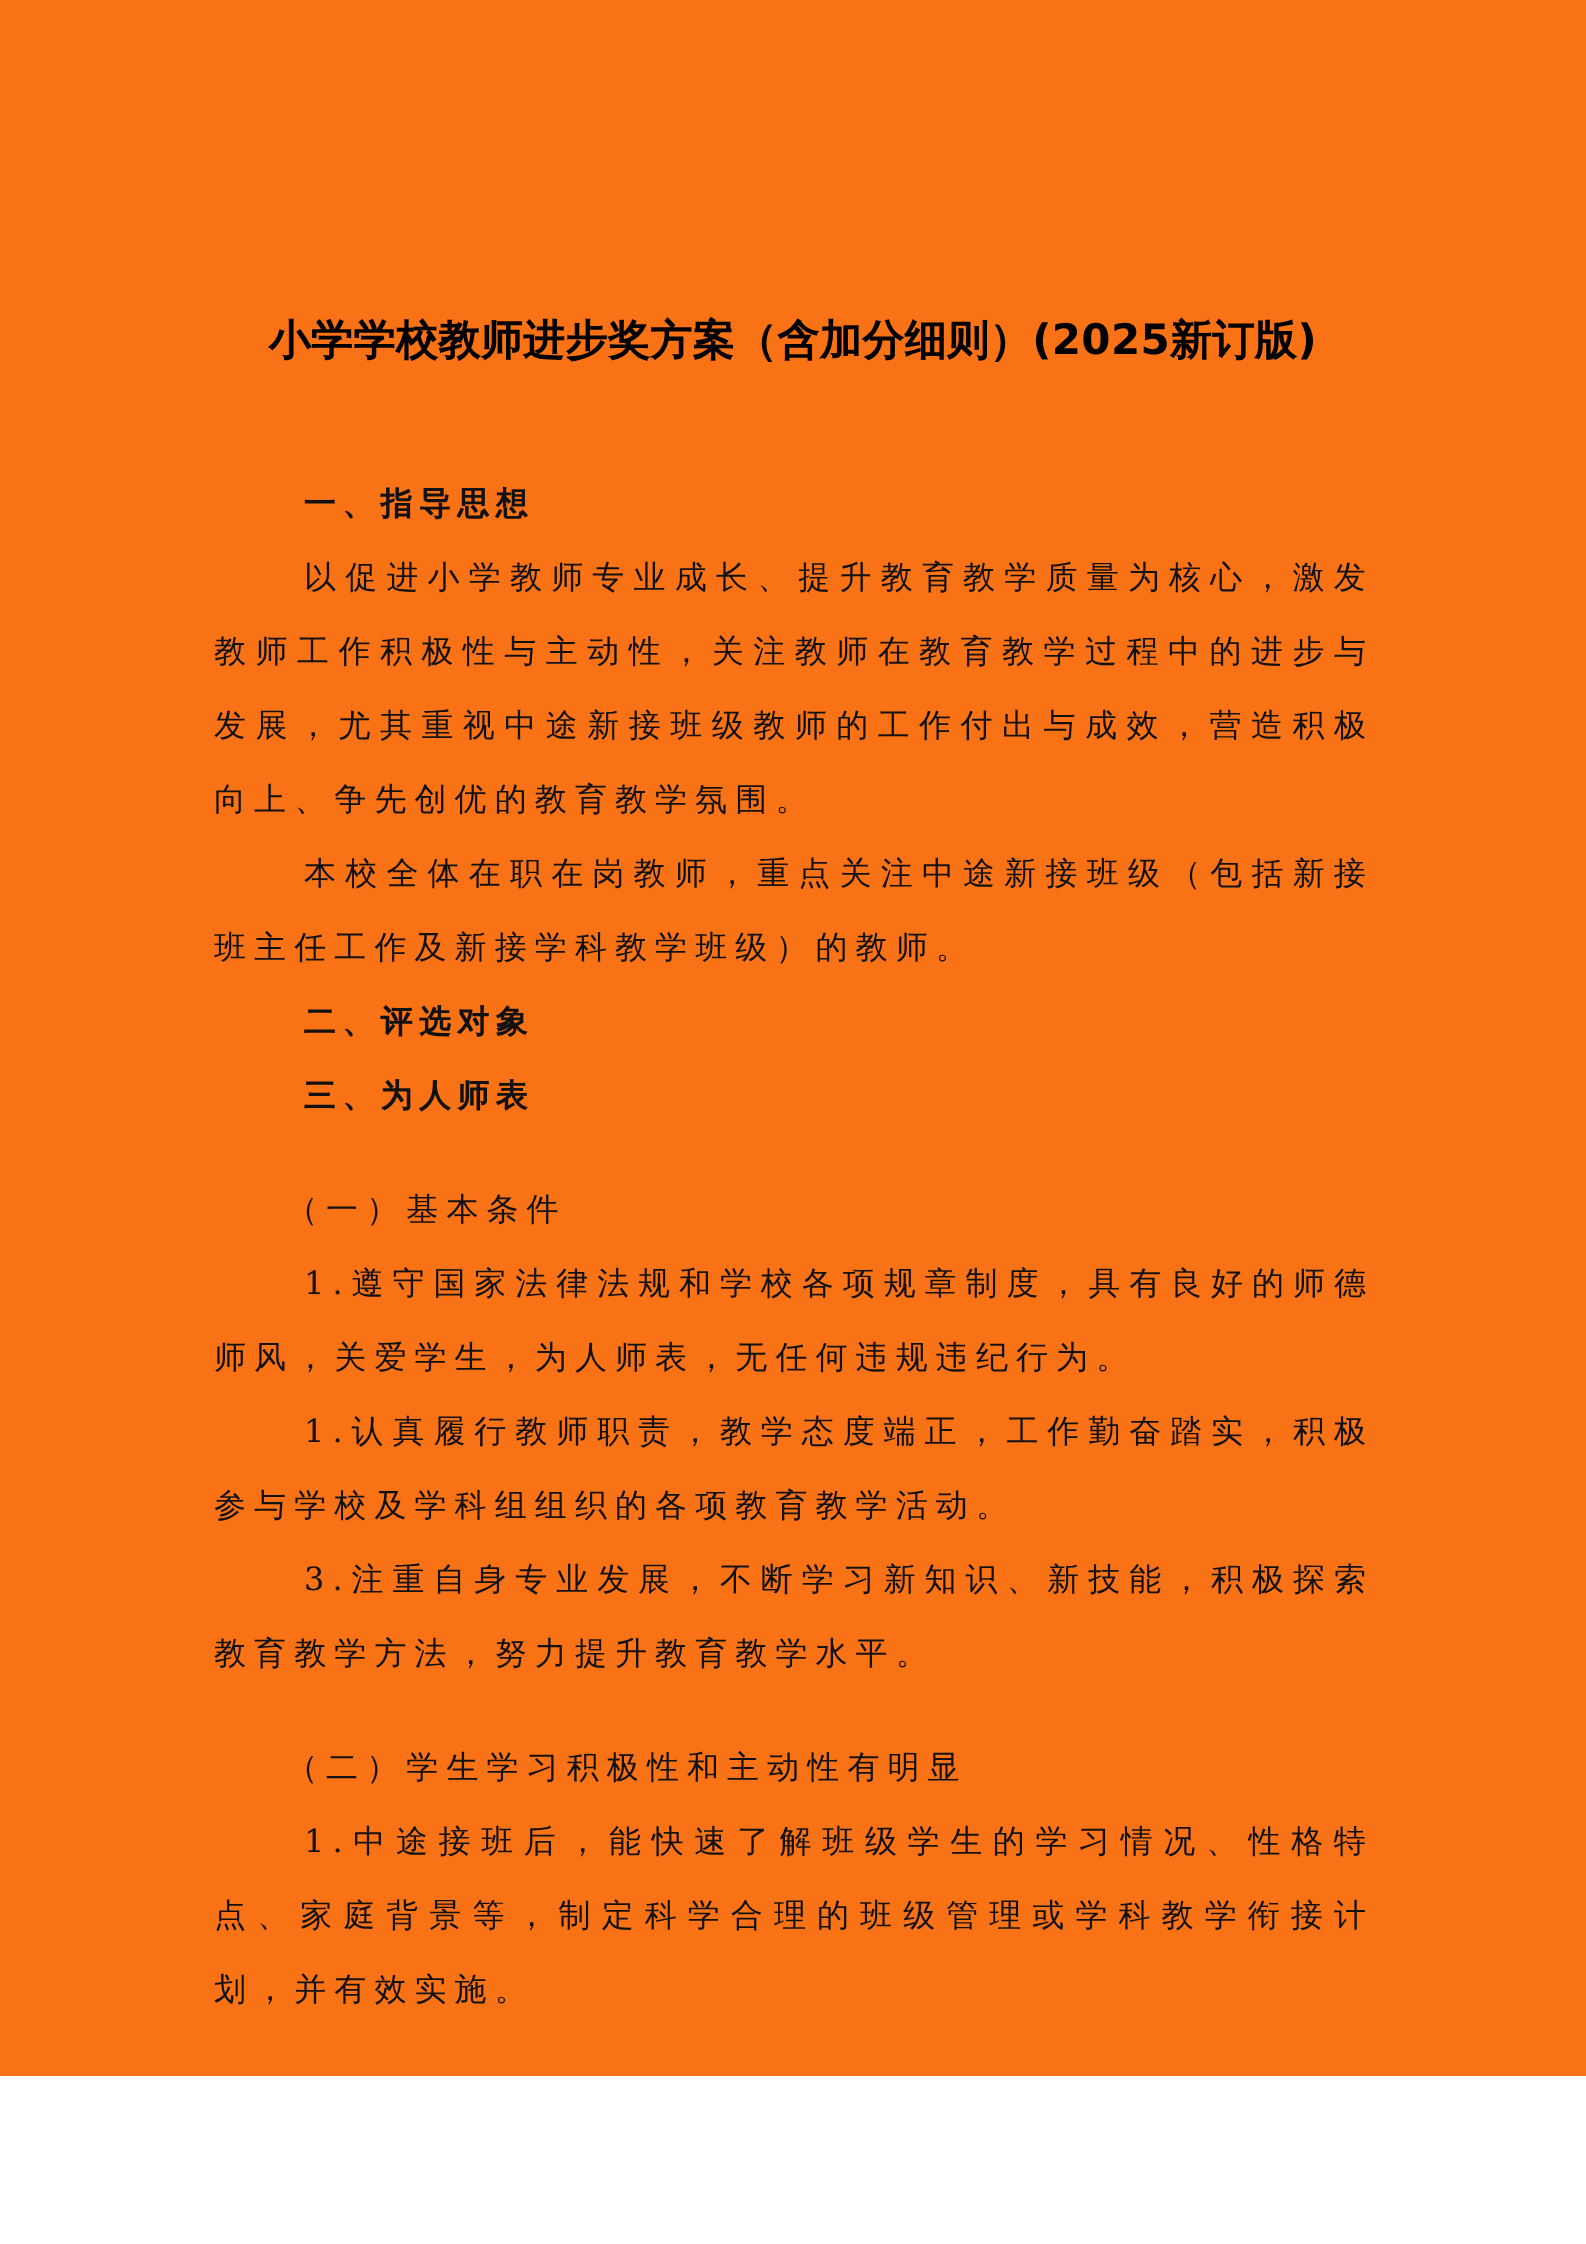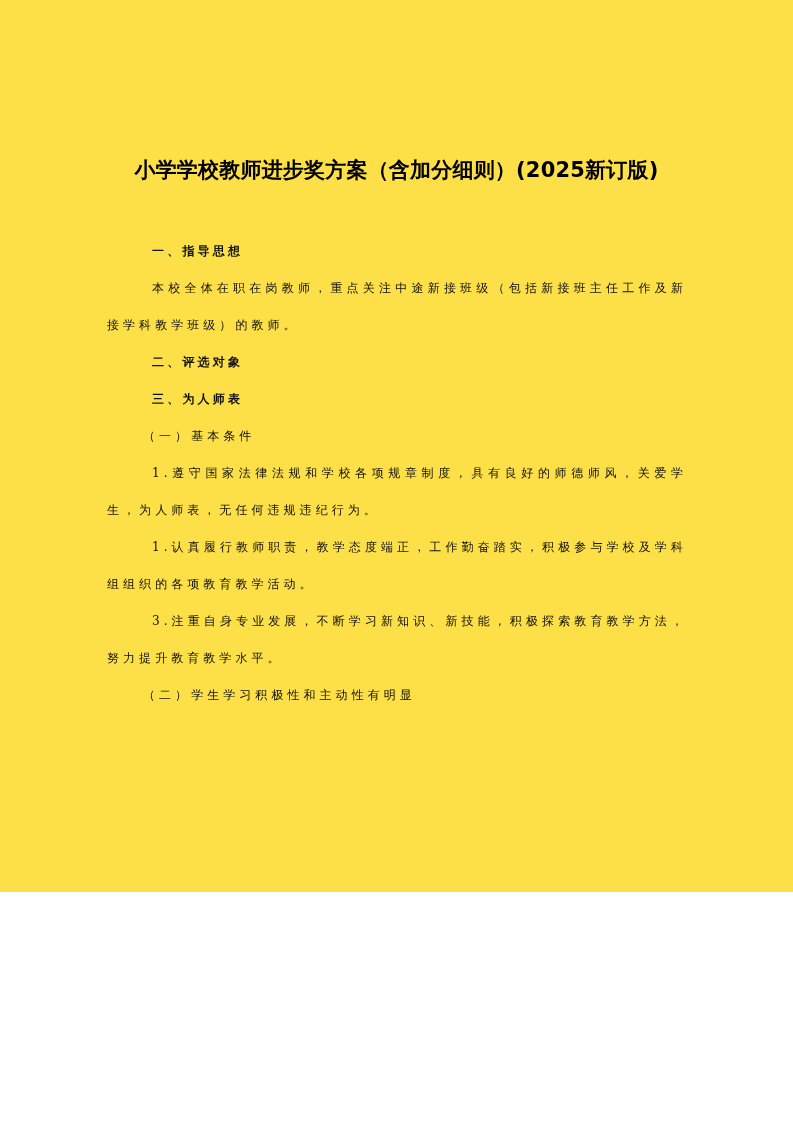--- a/index.html
+++ b/index.html
@@ -1,42 +1,44 @@
 <!DOCTYPE html>
 <html><head>
 <meta charset="utf-8">
 <style>
   html, body { margin: 0; padding: 0; background: #ffffff; }
   body { width: 793px; height: 1122px; position: relative; overflow: hidden;
          font-family: "DejaVu Serif", "Liberation Serif", serif; color: #111; }
-  .page { position: absolute; left: 0; top: 0; width: 793px; height: 892px; background: #fde047; }
+  .page { position: absolute; left: 0; top: 0; width: 793px; height: 1038px; background: #f97316; }
   .title { position: absolute; top: 156px; left: 0; width: 793px; text-align: center;
            font-family: "DejaVu Sans", "Liberation Sans", sans-serif;
            font-weight: bold; font-size: 21px; letter-spacing: 0.2px; color: #000; }
   .body { position: absolute; left: 107px; top: 233px; width: 580px; }
-  .p { font-size: 12px; line-height: 37px; letter-spacing: 4.05px; text-align: justify;
+  .p { font-size: 16px; line-height: 37px; letter-spacing: 4.05px; text-align: justify;
        text-align-last: left; margin: 0; word-break: break-all; }
   .indent { text-indent: 45px; }
   .h1 { font-family: "DejaVu Sans", "Liberation Sans", sans-serif; font-weight: bold;
         letter-spacing: 3.2px; }
-  .h2 { text-indent: 36px; }
+  .h2 { text-indent: 36px; margin-top: 20px; }
 </style>
 </head>
 <body>
 
 <div class="page">
   <div class="title">小学学校教师进步奖方案（含加分细则）(2025新订版)</div>
 
   <div class="body">
     <p class="p h1 indent">一、指导思想</p>
+    <p class="p indent">以促进小学教师专业成长、提升教育教学质量为核心，激发教师工作积极性与主动性，关注教师在教育教学过程中的进步与发展，尤其重视中途新接班级教师的工作付出与成效，营造积极向上、争先创优的教育教学氛围。</p>
 
     <p class="p indent">本校全体在职在岗教师，重点关注中途新接班级（包括新接班主任工作及新接学科教学班级）的教师。</p>
     <p class="p h1 indent">二、评选对象</p>
 
     <p class="p h1 indent">三、为人师表</p>
     <p class="p h2">（一）基本条件</p>
     <p class="p indent">1.遵守国家法律法规和学校各项规章制度，具有良好的师德师风，关爱学生，为人师表，无任何违规违纪行为。</p>
     <p class="p indent">1.认真履行教师职责，教学态度端正，工作勤奋踏实，积极参与学校及学科组组织的各项教育教学活动。</p>
     <p class="p indent">3.注重自身专业发展，不断学习新知识、新技能，积极探索教育教学方法，努力提升教育教学水平。</p>
 
     <p class="p h2">（二）学生学习积极性和主动性有明显</p>
+    <p class="p indent">1.中途接班后，能快速了解班级学生的学习情况、性格特点、家庭背景等，制定科学合理的班级管理或学科教学衔接计划，并有效实施。</p>
   </div>
 </div>
 
 </body></html>

